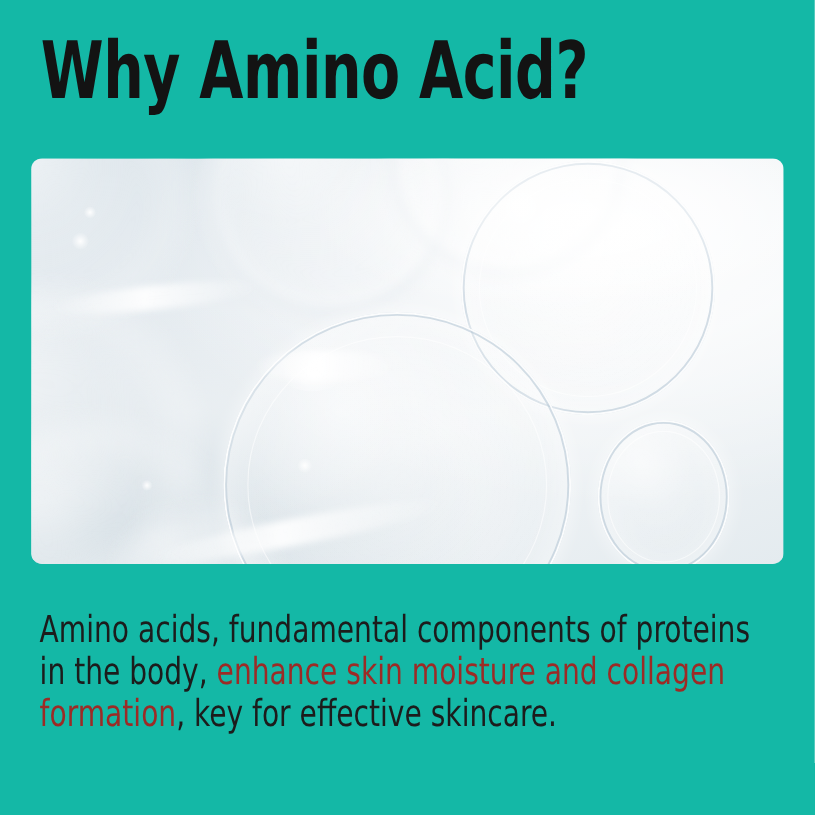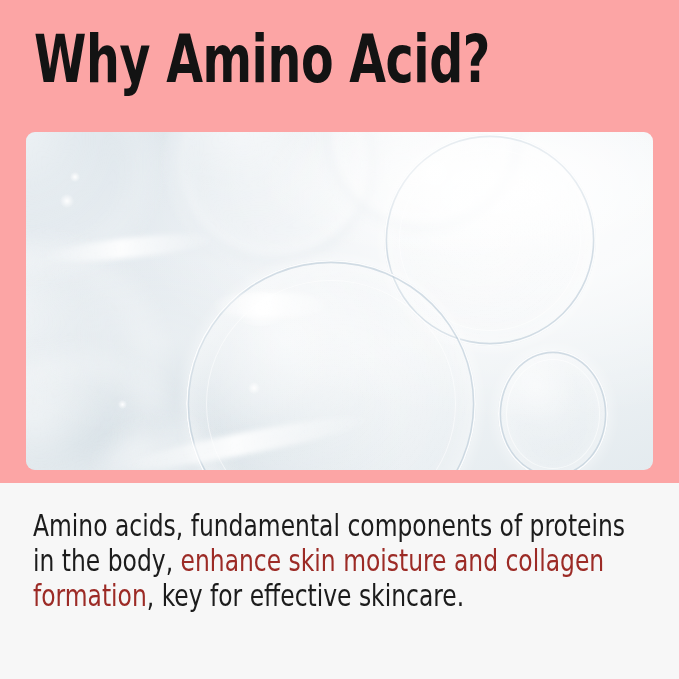--- a/index.html
+++ b/index.html
@@ -9,22 +9,22 @@
   body {
     width: 679px;
     height: 679px;
     background: #f7f7f7;
     font-family: "Liberation Sans", sans-serif;
     overflow: hidden;
   }
   .page {
     position: relative;
     width: 679px;
-    height: 483px;
-    background: #fca5a5;
+    height: 679px;
+    background: #14b8a6;
     box-sizing: border-box;
   }
 
   
   .headline {
     position: absolute;
     left: 34px;
     top: 20px;
     width: 610px;
     margin: 0;

